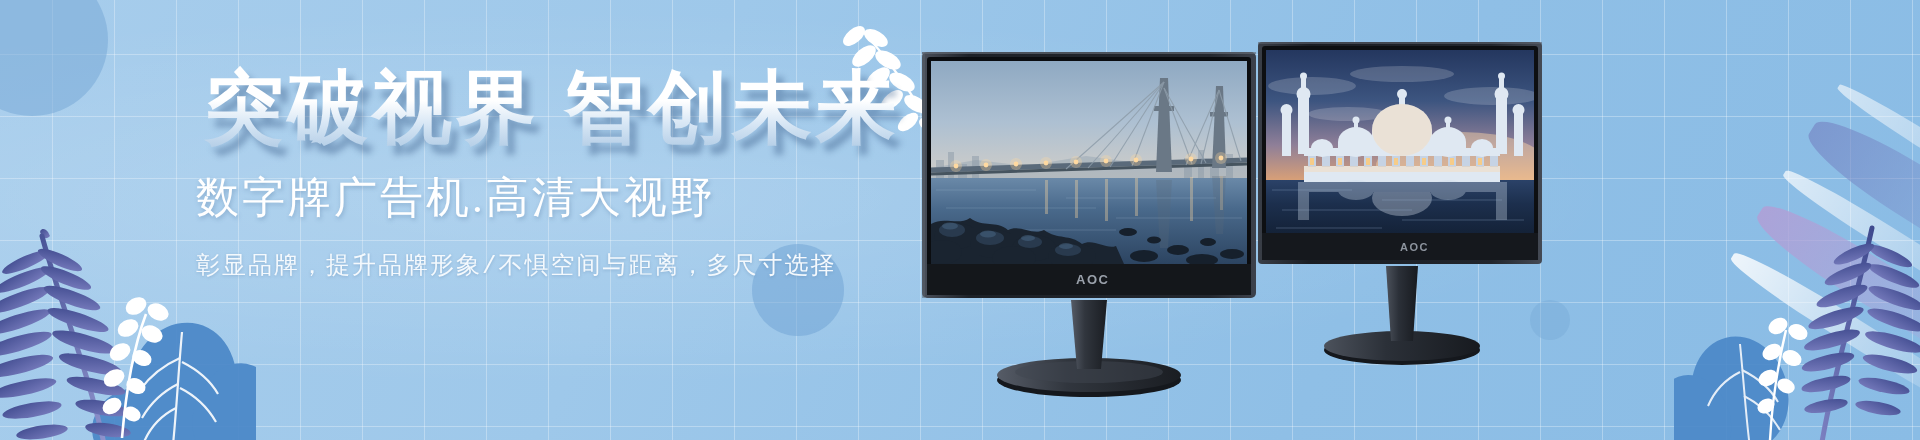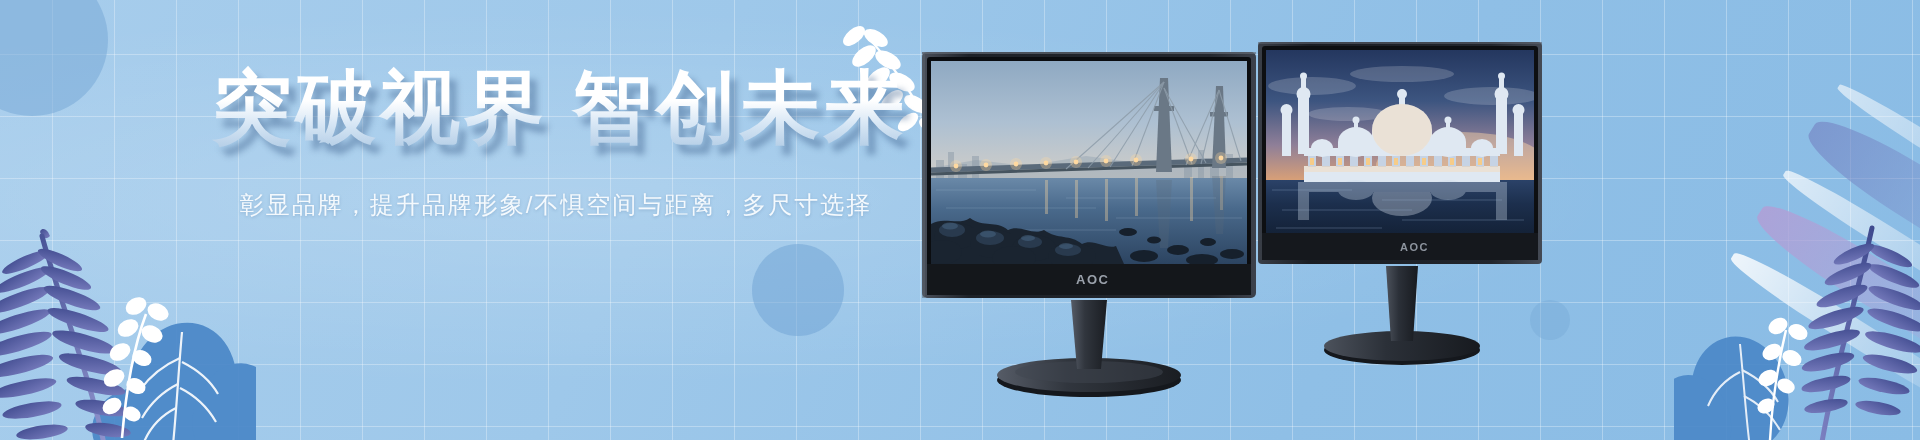--- a/index.html
+++ b/index.html
@@ -63,21 +63,21 @@
   .r4 { left:176px; width:54px; background:linear-gradient(180deg,rgba(120,140,200,.75),rgba(120,140,200,0)); }
   .r5 { left:244px; width:18px; background:linear-gradient(180deg,rgba(255,255,255,.6),rgba(255,255,255,0)); }
   
   .botanical { position:absolute; pointer-events:none; }
   .bot-left   { left:-14px; top:176px; width:270px; height:270px; }
   .bot-right  { right:-4px; top:180px; width:250px; height:262px; }
   .bot-topmid { left:836px; top:18px; width:130px; height:126px; }
   
   .text-block {
     position:absolute; left:196px; top:60px; width:720px;
-    text-align:center;
+    text-align:left;
   }
   .headline {
     font-family:"Liberation Serif", serif;
     font-weight:bold;
     font-size:80px;
     line-height:96px;
     letter-spacing:4px;
     white-space:nowrap;
     background:linear-gradient(180deg,#ffffff 0%,#ffffff 42%,#d8e7f5 66%,#a9c6e2 100%);
     -webkit-background-clip:text;
@@ -91,27 +91,27 @@
     font-family:"Liberation Serif", serif;
     font-size:43px;
     line-height:56px;
     letter-spacing:3px;
     color:#ffffff;
     white-space:nowrap;
     margin-top:14px;
     text-shadow:1px 2px 4px rgba(70,105,150,0.35);
   }
   .tagline {
-    font-family:Liberation Sans, sans-serif;
+    font-family:Liberation Mono, monospace;
     font-size:24px;
     line-height:34px;
     letter-spacing:2px;
     color:#f4f9fd;
     white-space:nowrap;
-    margin-top:32px;
+    margin-top:24px;
     text-shadow:0 1px 3px rgba(70,105,150,0.30);
   }
   
   .monitor { position:absolute;margin-left:24px; }
   
   .monitor-back  { left:1228px; top:38px; width:320px; height:330px; }
   
   .monitor-front { left:892px; top:48px; width:370px; height:350px; }
   .screen-img { display:block; }
 </style>
@@ -582,16 +582,17 @@
       <rect x="11" y="216" width="324" height="31" fill="#14171b"></rect>
       <text x="160" y="236" font-family="Liberation Sans, sans-serif" font-size="13" font-weight="bold" fill="#9aa1ab" letter-spacing="1.5">AOC</text>
 
       <rect x="6" y="4" width="334" height="2" fill="#646b77" opacity="0.65"></rect>
       <rect x="6" y="4" width="3" height="246" fill="#5a616c" opacity="0.5"></rect>
     </svg>
   </div>
 
   <div class="text-block">
     <div class="headline">突破视界 智创未来</div>
+    <div class="subtitle">数字牌广告机.高清大视野</div>
     <div class="tagline">彰显品牌，提升品牌形象/不惧空间与距离，多尺寸选择</div>
   </div>
 
 </div>
 
 </body></html>

